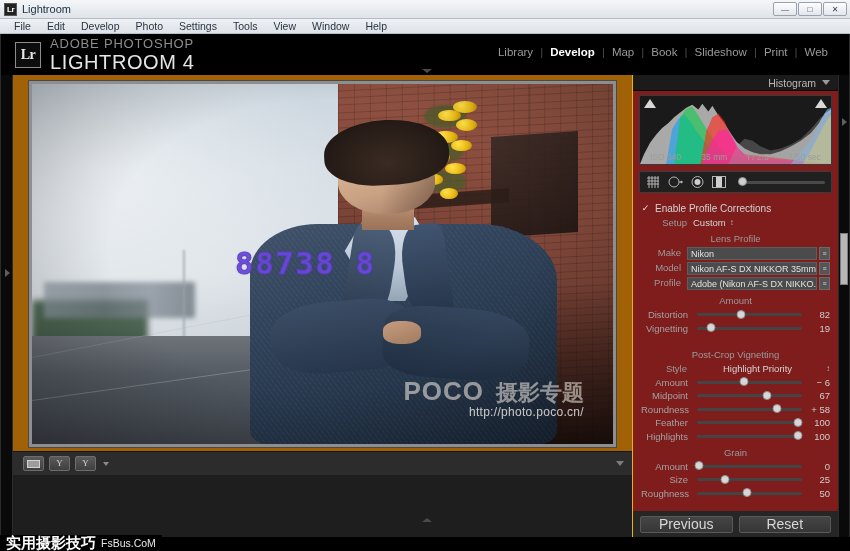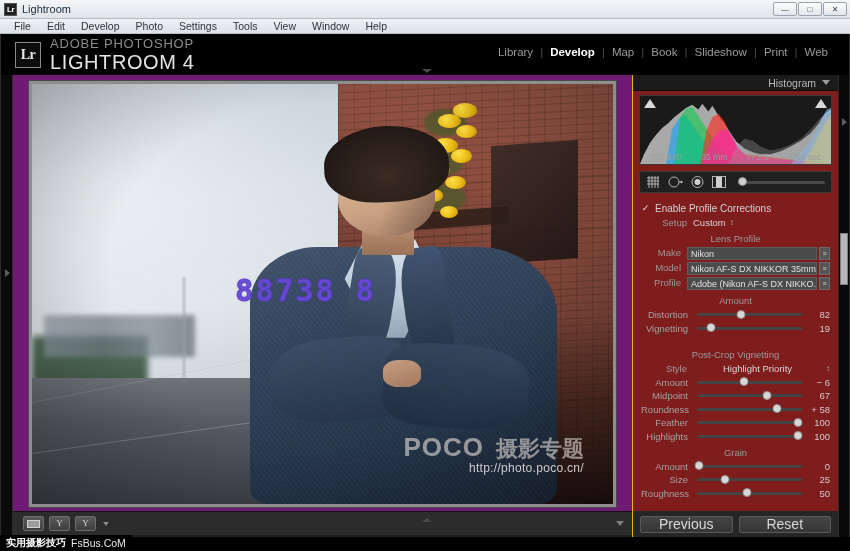--- a/index.html
+++ b/index.html
@@ -112,22 +112,22 @@
     width:0;height:0;border-top:4px solid transparent;
     border-bottom:4px solid transparent;border-left:5px solid #5e5e5e;
   }
   .rail-scroll {
     position:absolute; left:1px; top:158px; width:8px; height:52px;
     background:#b7b7b7; border:1px solid #7d7d7d;
   }
 
   
   .stage {
-    position:absolute; left:12px; top:0; right:217px; height:460px;
-    background:#701a75;
+    position:absolute; left:12px; top:0; right:217px; height:400px;
+    background:#a16207;
   }
   .photo-frame {
     position:absolute; left:16px; top:6px; right:16px; bottom:28px;
     background:#8e8e8e; padding:3px;
     box-shadow:0 0 0 1px #4a4a4a;
   }
   .photo { position:relative; width:100%; height:100%; overflow:hidden; background:#30363d; }
 
   
   .sky {
@@ -466,21 +466,21 @@
   
   .statusbar {
     position:absolute; left:0; bottom:0; width:850px; height:14px;
     background:#000;
   }
   .status-tag {
     position:absolute; left:0; bottom:0; height:16px;
     background:#000; display:flex; align-items:center;
     padding:0 6px; gap:5px;
   }
-  .status-cn { font-size:10px; color:#fff; font-weight:bold; }
+  .status-cn { font-size:15px; color:#fff; font-weight:bold; }
   .status-en { font-size:10.5px; color:#e8e8e8; }
   .bottom-caret {
     position:absolute; left:421px; bottom:14px;
     width:0;height:0;border-left:5px solid transparent;
     border-right:5px solid transparent;border-bottom:4px solid #4a4a4a;
   }
 </style>
 </head>
 <body>
 

